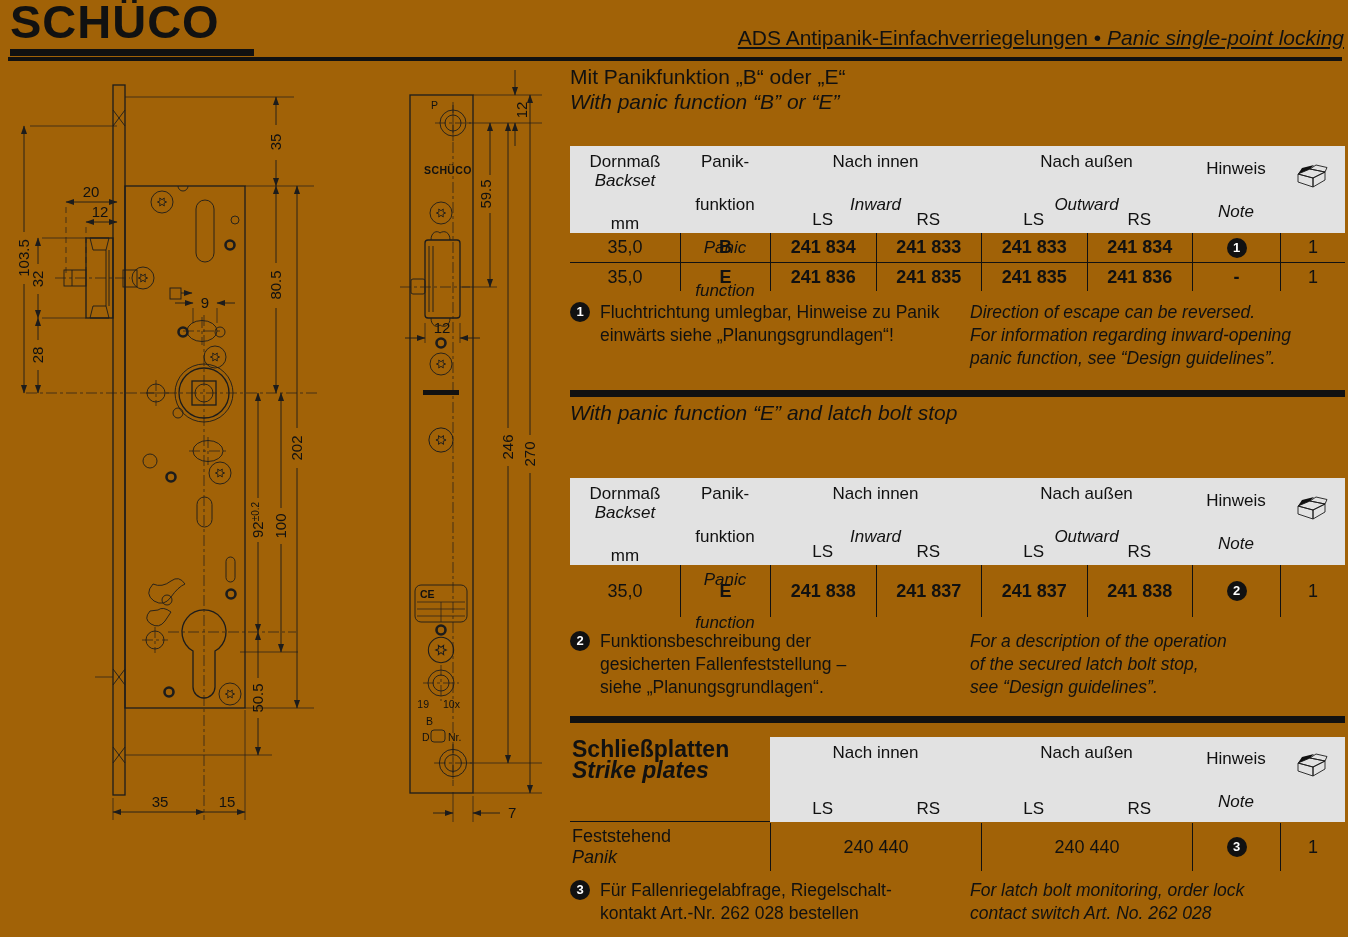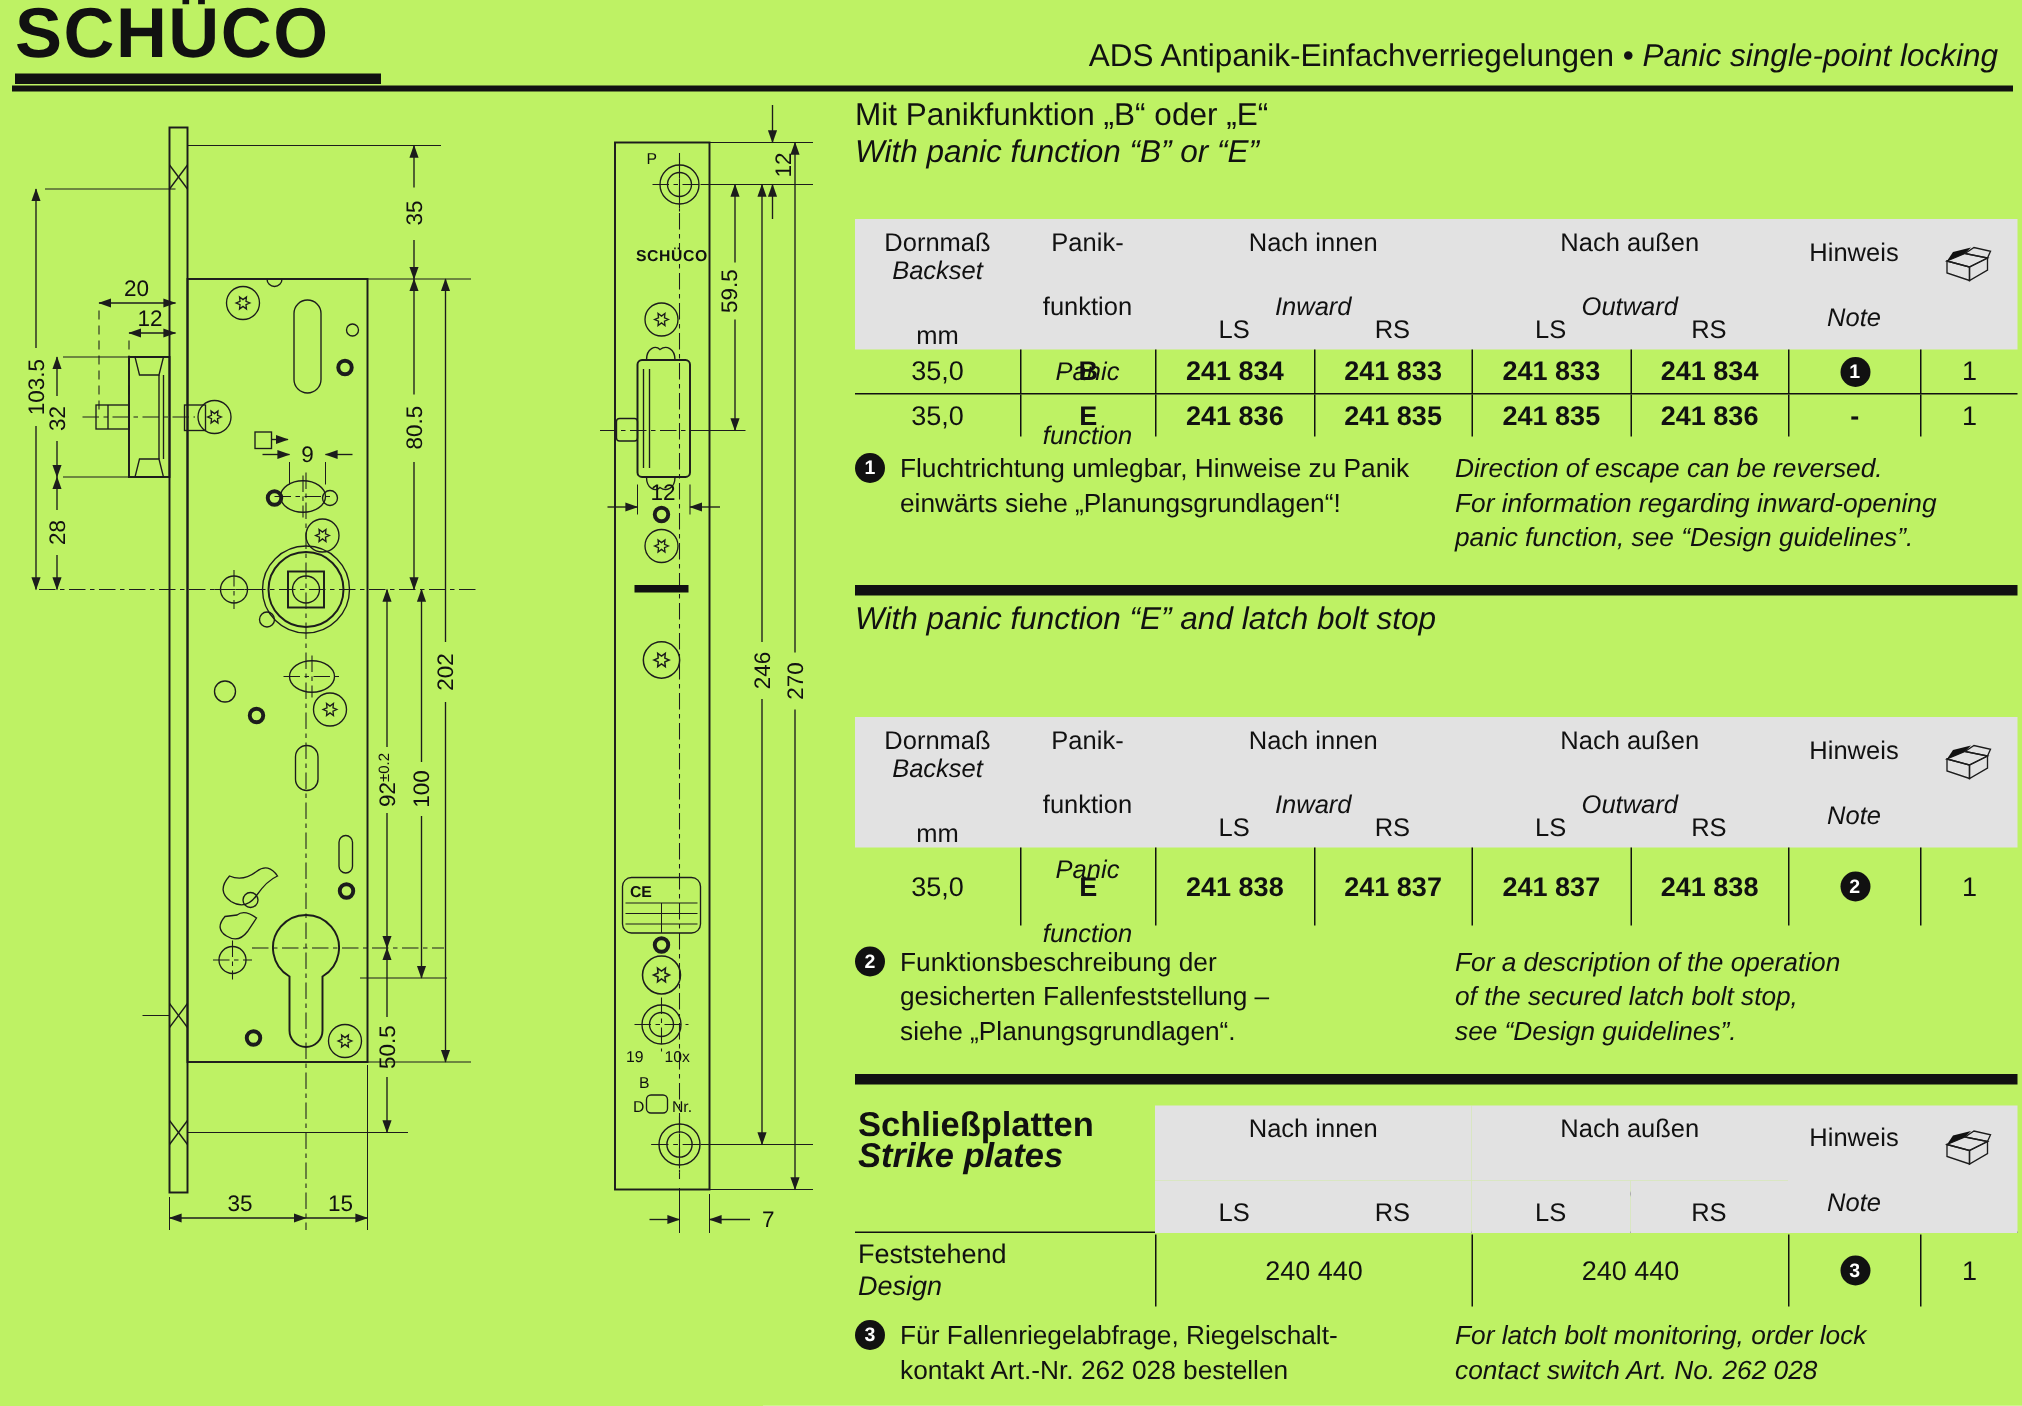--- a/index.html
+++ b/index.html
@@ -1,24 +1,24 @@
 <!DOCTYPE html>
 <html><head>
 <meta charset="utf-8">
 <style>
   * { margin:0; padding:0; box-sizing:border-box; }
   body { background:#fff; }
-  .page { position:relative; width:1348px; height:937px; background:#bef264;
+  .page { position:relative; width:1348px; height:937px; background:#a16207;
           font-family:"Liberation Sans", sans-serif; color:#111; overflow:hidden; }
 
   
   .logo { position:absolute; left:10px; top:-6px; }
   .logo-text { font-size:47px; font-weight:bold; letter-spacing:1px; color:#111; }
   .logo-bar { width:244px; height:7px; background:#111; margin-top:0px; }
-  .doc-title { position:absolute; right:16px; top:26px; font-size:21px; color:#111; }
+  .doc-title { position:absolute; right:4px; top:26px; font-size:21px; color:#111;text-decoration:underline; }
   .doc-title em { font-style:italic; }
   .rule { position:absolute; left:8px; top:57px; width:1334px; height:4px; background:#111; }
 
   
   .rcol { position:absolute; left:570px; top:0; width:775px; height:937px; }
   .sec-title { position:absolute; left:0; font-size:21px; line-height:25px; }
   .sec-title .en { font-style:italic; }
   .divider { position:absolute; left:0; width:775px; height:7px; background:#111; }
 
   .thead { display:grid; grid-template-columns:110px 90px 105.5px 105.5px 105.5px 105.5px 88px 65px;
@@ -518,21 +518,21 @@
       <div class="s-box g">
         <svg width="33" height="25" viewBox="0 0 33 25">
             <use href="#pkg"></use>
           </svg>
       </div>
     </div>
 
     <div class="trow3" style="top:823px">
       <div class="row-label">
         <span>Feststehend</span>
-        <span class="it">Design</span>
+        <span class="it">Panik</span>
       </div>
       <div>240 440</div>
       <div>240 440</div>
       <div>
           <span class="badge">3</span>
         </div>
       <div>1</div>
     </div>
 
     <div class="note" style="top:879px">

